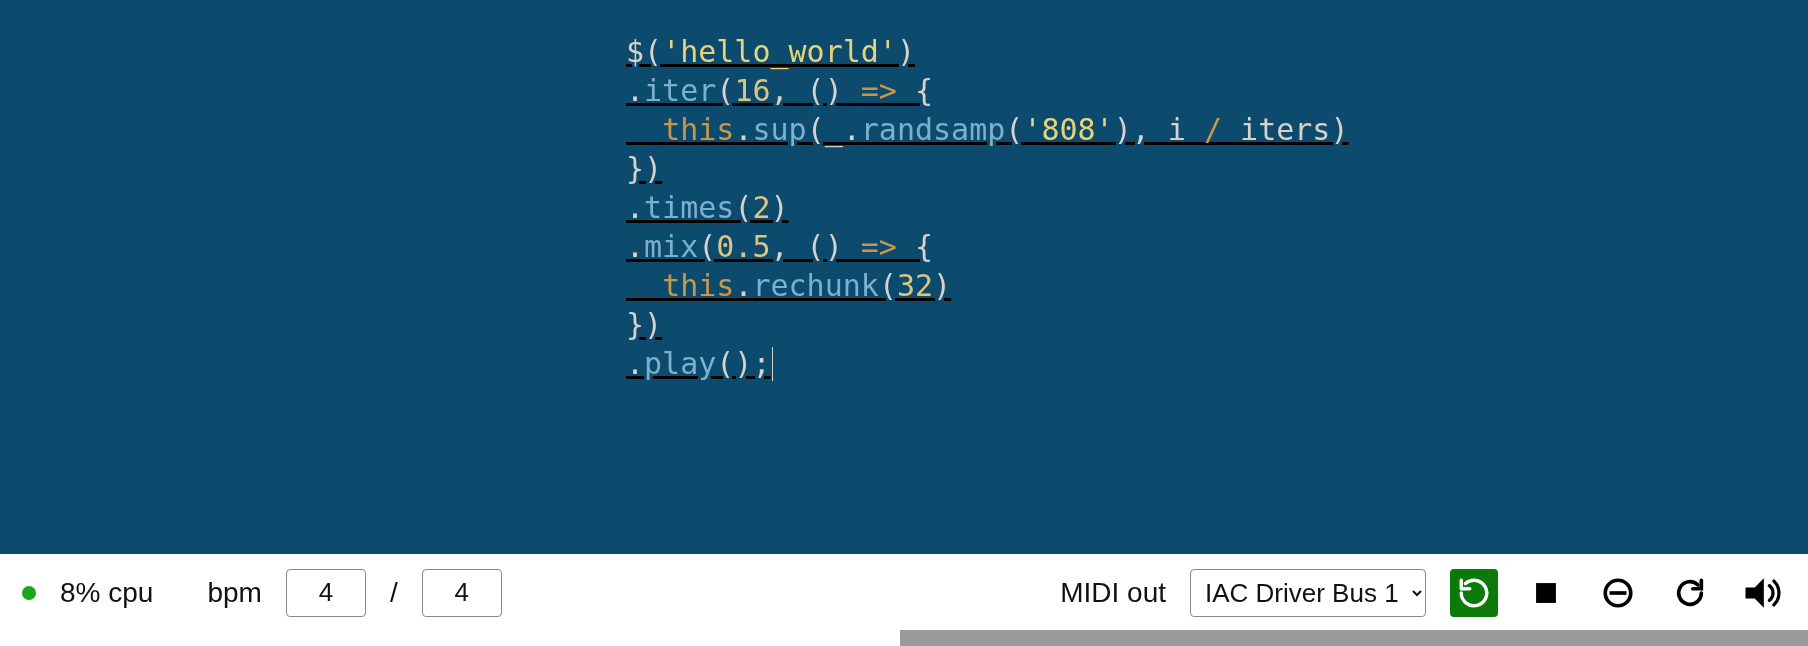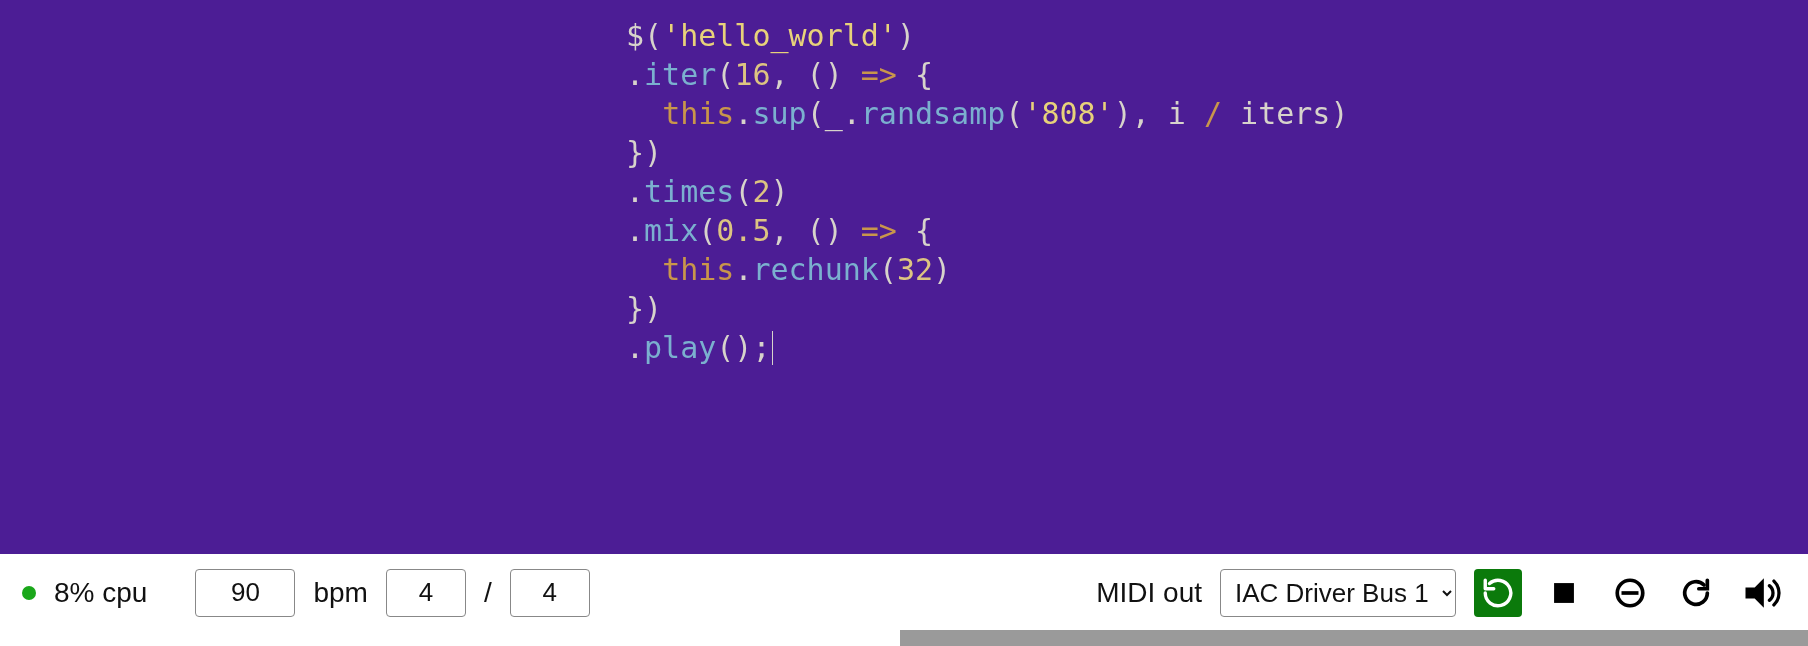--- a/index.html
+++ b/index.html
@@ -9,25 +9,26 @@
       background: #ffffff;
       display: flex;
       flex-direction: column;
       height: 646px;
       width: 1808px;
       overflow: hidden;
     }
 
     
     .editor-wrap {
-      background: #4c1d95;
+      background: #0c4a6e;
       flex: 1 1 auto;
-      padding: 16px 20px 20px 20px;
+      padding: 32px 20px 20px 20px;
       overflow: hidden;
       position: relative;
+      text-decoration: underline;
     }
     .editor {
       font-family: "SF Mono", Menlo, Monaco, Consolas, monospace;
       font-size: 30px;
       line-height: 1.3;
       white-space: pre;
       color: #d7d3cb;
       margin-left: 606px; 
       position: relative;
     }
@@ -50,21 +51,21 @@
 
     
     .bottombar {
       flex: 0 0 auto;
       height: 76px;
       background: #ffffff;
       border-top: 1px solid #ffffff;
       display: flex;
       align-items: center;
       padding: 0 22px;
-      gap: 18px;
+      gap: 24px;
       font-family: -apple-system, BlinkMacSystemFont, "Segoe UI", Arial, sans-serif;
       font-size: 28px;
       color: #111;
     }
     .status-dot {
       width: 14px;
       height: 14px;
       border-radius: 50%;
       background: #1aa71a;
       flex-shrink: 0;
@@ -129,21 +130,20 @@
 <div class="editor-wrap">
   <div class="editor" id="editor"><div><span class="tok-ident">$</span><span class="tok-punct">(</span><span class="tok-string">'hello_world'</span><span class="tok-punct">)</span></div><div><span class="tok-punct">.</span><span class="tok-method">iter</span><span class="tok-punct">(</span><span class="tok-number">16</span><span class="tok-default">, () </span><span class="tok-keyword">=&gt;</span><span class="tok-punct"> {</span></div><div><span class="tok-default">  </span><span class="tok-keyword">this</span><span class="tok-punct">.</span><span class="tok-method">sup</span><span class="tok-punct">(_.</span><span class="tok-method">randsamp</span><span class="tok-punct">(</span><span class="tok-string">'808'</span><span class="tok-default">), i </span><span class="tok-keyword">/</span><span class="tok-default"> iters)</span></div><div><span class="tok-punct">})</span></div><div><span class="tok-punct">.</span><span class="tok-method">times</span><span class="tok-punct">(</span><span class="tok-number">2</span><span class="tok-punct">)</span></div><div><span class="tok-punct">.</span><span class="tok-method">mix</span><span class="tok-punct">(</span><span class="tok-number">0.5</span><span class="tok-default">, () </span><span class="tok-keyword">=&gt;</span><span class="tok-punct"> {</span></div><div><span class="tok-default">  </span><span class="tok-keyword">this</span><span class="tok-punct">.</span><span class="tok-method">rechunk</span><span class="tok-punct">(</span><span class="tok-number">32</span><span class="tok-punct">)</span></div><div><span class="tok-punct">})</span></div><div><span class="tok-punct">.</span><span class="tok-method">play</span><span class="tok-punct">();</span><span class="cursor"></span></div></div>
 </div>
 
 <div class="bottombar">
 
   <span class="status-dot"></span>
 
   <span class="cpu-label">8% cpu</span>
 
-  <input class="num-input" type="text" value="90" style="">
 
   <span class="bpm-label">bpm</span>
 
   <input class="num-input small" type="text" value="4" style="">
 
   <span class="slash-label">/</span>
 
   <input class="num-input small" type="text" value="4" style="">
 
   <span class="spacer"></span>

